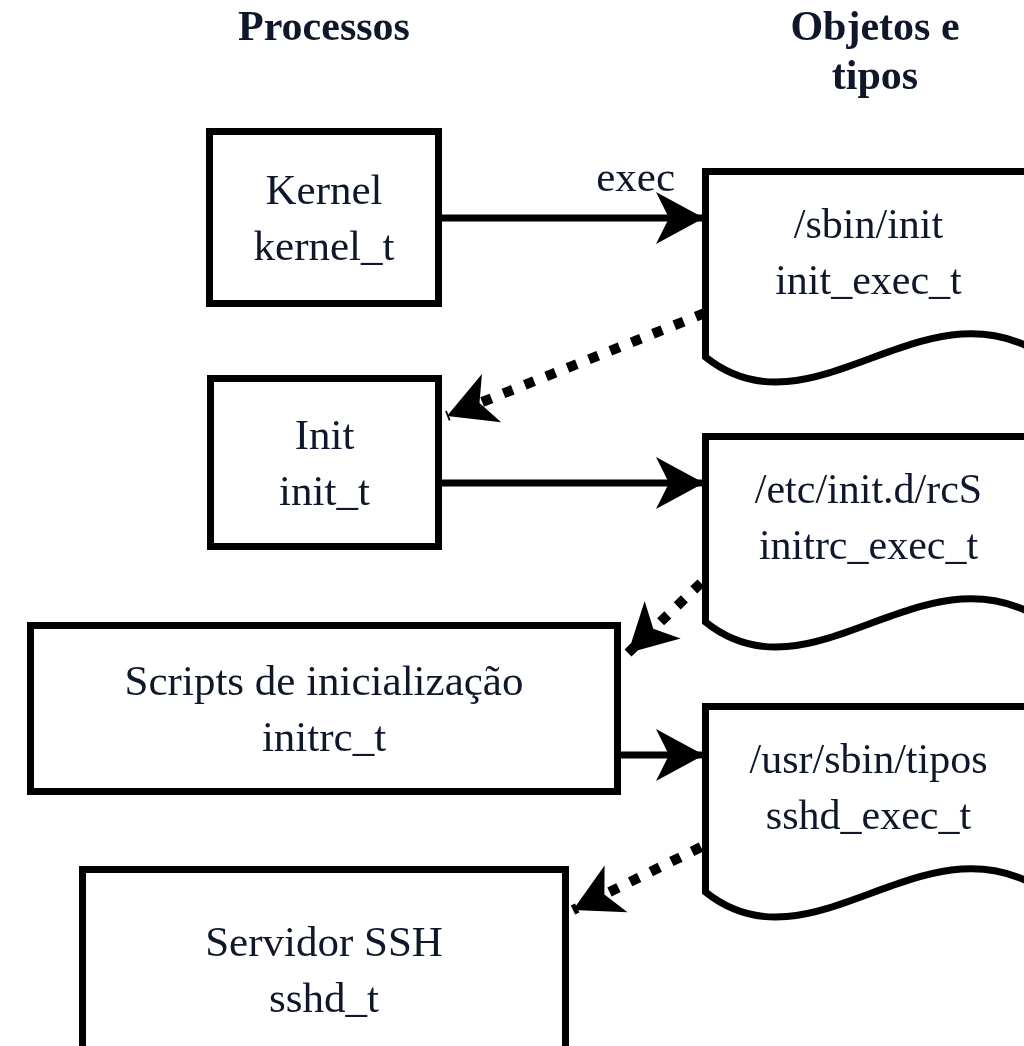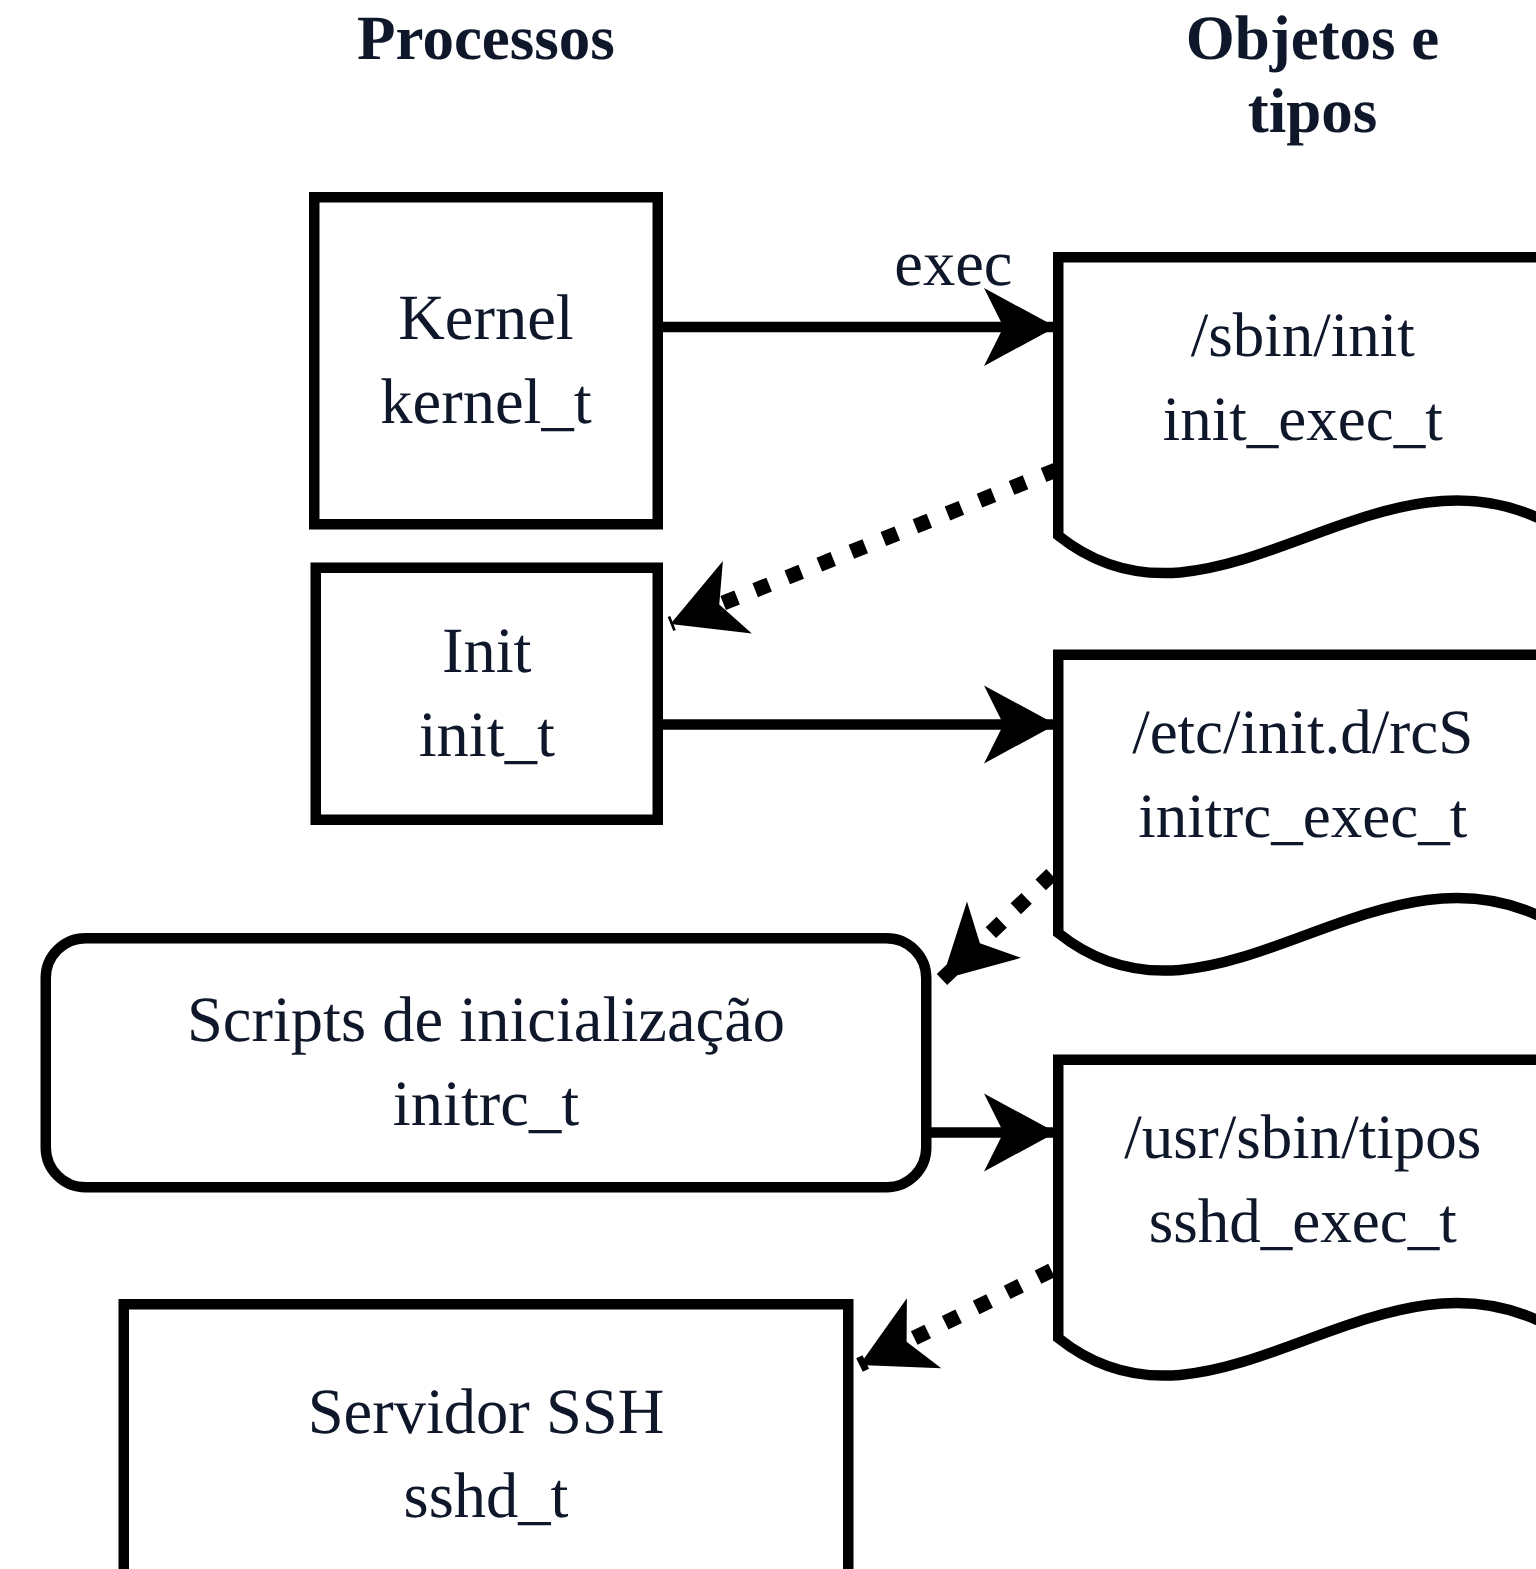--- a/index.html
+++ b/index.html
@@ -41,23 +41,23 @@
     border: 7px solid #000000;
     background: #ffffff;
     display: flex;
     flex-direction: column;
     justify-content: center;
     align-items: center;
     text-align: center;
     font-size: 43px;
     line-height: 56px;
   }
-  .pbox.kernel { left: 182px; top: 128px; width: 236px; height: 225px; }
+  .pbox.kernel { left: 182px; top: 128px; width: 236px; height: 179px; }
   .pbox.init   { left: 183px; top: 375px; width: 235px; height: 175px; }
-  .pbox.initrc { left: 3px;   top: 622px; width: 594px; height: 173px; border-radius: 30px; }
+  .pbox.initrc { left: 3px;   top: 622px; width: 594px; height: 173px; }
   .pbox.sshd   { left: 55px;  top: 866px; width: 490px; height: 207px; }
   .doc-label {
     position: absolute;
     left: 678px;
     width: 333px;
     text-align: center;
     font-size: 42px;
     line-height: 56px;
   }
   .doc-label.d1 { top: 196px; }

